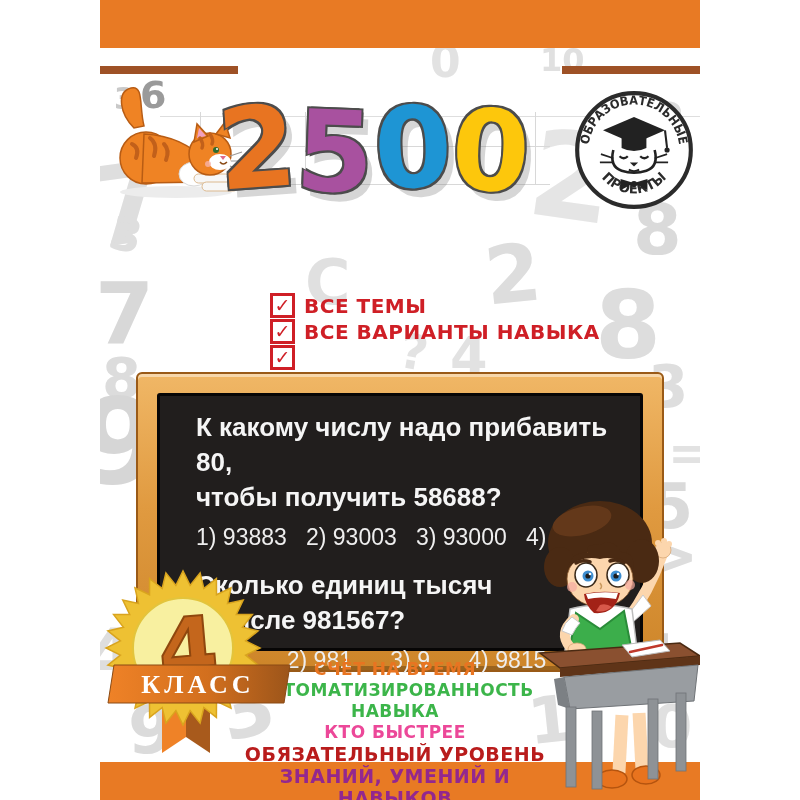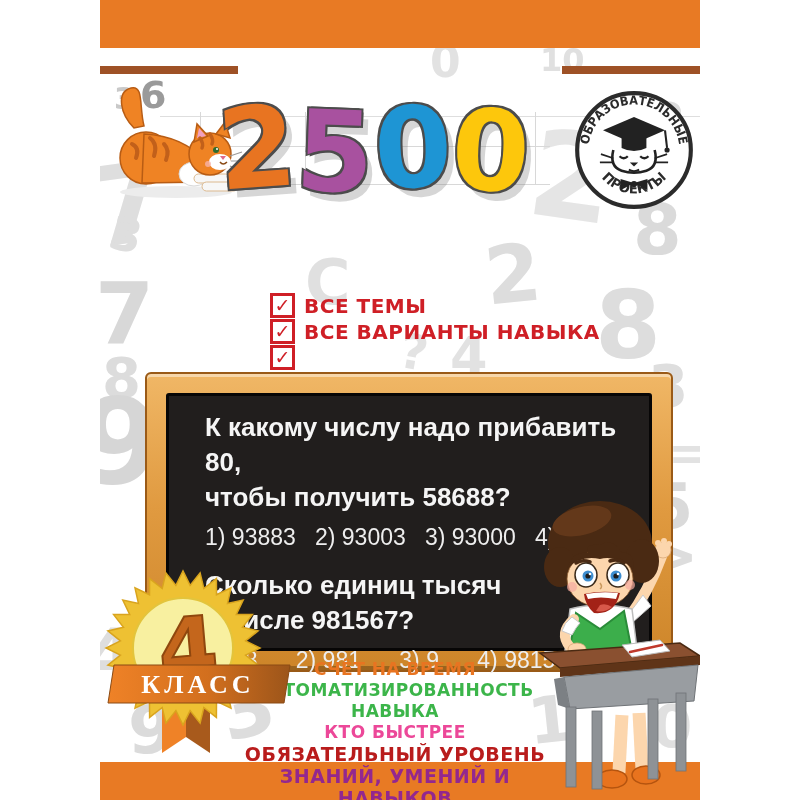--- a/index.html
+++ b/index.html
@@ -45,21 +45,21 @@
 
   
   .features{position:absolute;left:170px;top:294px;z-index:3;}
   .feature{display:flex;align-items:center;margin-bottom:3px;height:23px;}
   .checkbox{width:19px;height:19px;border:3px solid #cf1f26;background:#fff;margin-right:9px;
             display:flex;align-items:center;justify-content:center;
             font-size:19px;font-weight:bold;color:#cf1f26;line-height:1;}
   .feature-label{font-size:20px;font-weight:bold;color:#cf1f26;letter-spacing:0.5px;}
 
   
-  .board-frame{position:absolute;left:45px;top:372px;width:524px;height:296px;z-index:2;
+  .board-frame{position:absolute;left:36px;top:372px;width:524px;height:296px;z-index:2;
     background:linear-gradient(180deg,#f0b766 0%,#e09a40 45%,#cd8529 100%);
     border:2px solid #9a5a17;border-radius:6px;
     box-shadow:inset 0 3px 0 rgba(255,255,255,.45), inset 0 -4px 0 rgba(0,0,0,.25);}
   .board{position:absolute;left:19px;top:19px;right:19px;bottom:19px;background:#211e1d;
     border:3px solid #070606;border-radius:3px;color:#f5f5f5;
     font-family:"Liberation Sans",sans-serif;padding:14px 10px 0 36px;box-sizing:border-box;}
   .q-line{font-size:26px;font-weight:bold;line-height:35px;}
   .q-options{font-size:23px;line-height:30px;margin-top:7px;white-space:pre;color:#eeeeee;}
   .q2{margin-top:16px;}
   .chalk{position:absolute;left:58px;bottom:22px;width:30px;height:7px;background:#f2f2f2;

